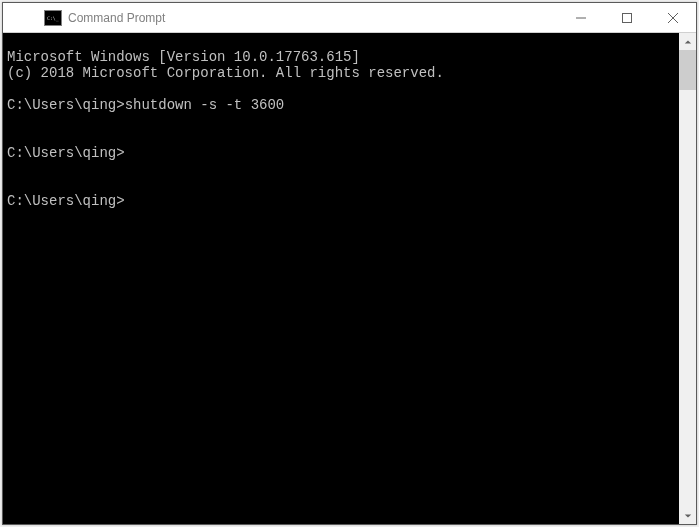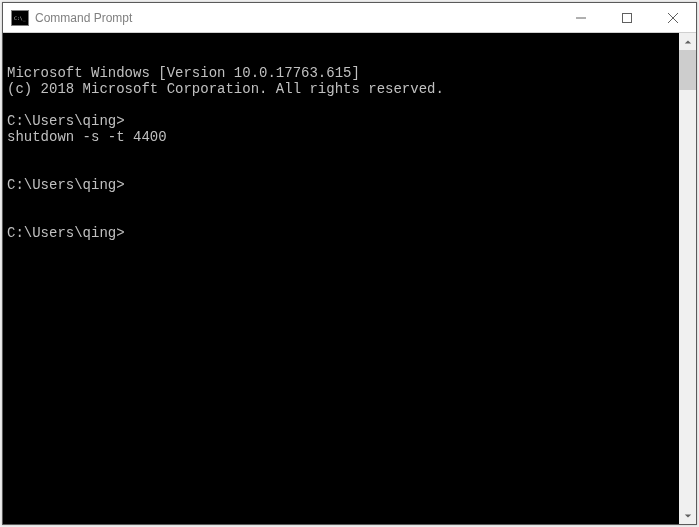--- a/index.html
+++ b/index.html
@@ -24,20 +24,21 @@
       flex-direction: column;
       box-shadow: 0 0 2px rgba(0,0,0,0.2);
     }
     .titlebar {
       height: 30px;
       background: #fff;
       display: flex;
       align-items: center;
       border-bottom: 1px solid #d0d0d0;
       flex-shrink: 0;
+      padding-left: 33px;
     }
     .title-icon {
       width: 18px;
       height: 16px;
       margin-left: 8px;
       margin-right: 6px;
       background: #000;
       border: 1px solid #808080;
       display: flex;
       align-items: center;
@@ -86,21 +87,21 @@
       display: flex;
       min-height: 0;
     }
     .console {
       flex: 1;
       background: #000;
       color: #c0c0c0;
       font-family: Consolas, "Courier New", monospace;
       font-size: 14px;
       line-height: 16px;
-      padding: 16px 4px;
+      padding: 0 4px;
       overflow: hidden;
       white-space: pre;
     }
     .console .line {
       white-space: pre;
     }
     .scrollbar {
       width: 17px;
       background: #f0f0f0;
       display: flex;
@@ -127,21 +128,20 @@
     .scroll-thumb {
       position: absolute;
       top: 0;
       left: 0;
       right: 0;
       height: 40px;
       background: #cdcdcd;
     }
     .prompt-line{
       display:flex;
-      flex-direction:column;
     }
   </style>
 </head>
 <body>
 
 <div class="window">
   <div class="titlebar">
     <div class="title-icon"></div>
     <div class="title-text">Command Prompt</div>
     <div class="window-controls">
@@ -161,21 +161,21 @@
             <line x1="10" y1="0" x2="0" y2="10"></line>
           </svg>
       </div>
     </div>
   </div>
   <div class="client-area">
     <div class="console">
 <span class="line">Microsoft Windows [Version 10.0.17763.615]</span>
 <span class="line">(c) 2018 Microsoft Corporation. All rights reserved.</span>
 
-<span class="prompt-line"><span>C:\Users\qing&gt;</span><span>shutdown -s -t 4400</span></span>
+<span class="prompt-line"><span>C:\Users\qing&gt;</span><span>shutdown -s -t 3600</span></span>
 
 <span class="prompt-line"><span>C:\Users\qing&gt;</span></span>
 
 <span class="prompt-line"><span>C:\Users\qing&gt;</span></span>
 </div>
     <div class="scrollbar">
       <div class="scroll-btn">
         <svg viewBox="0 0 10 10">
             <path d="M1 7 L5 3 L9 7 Z"></path>
           </svg>

